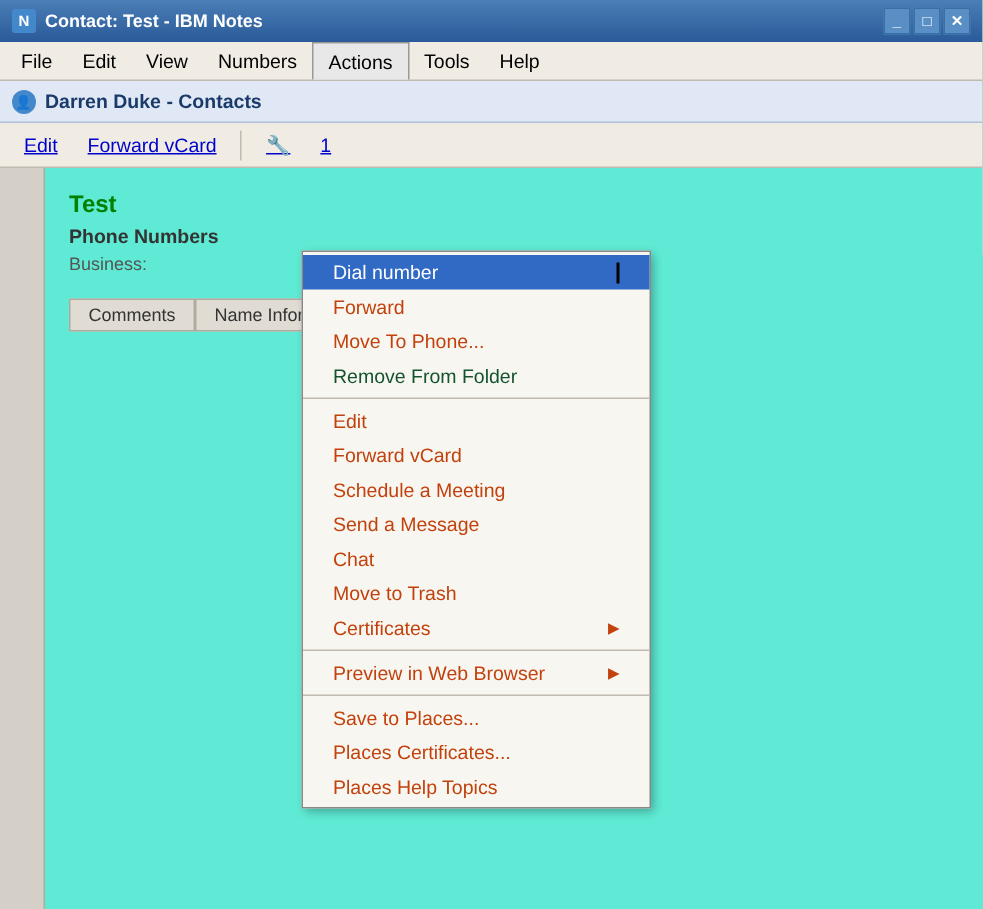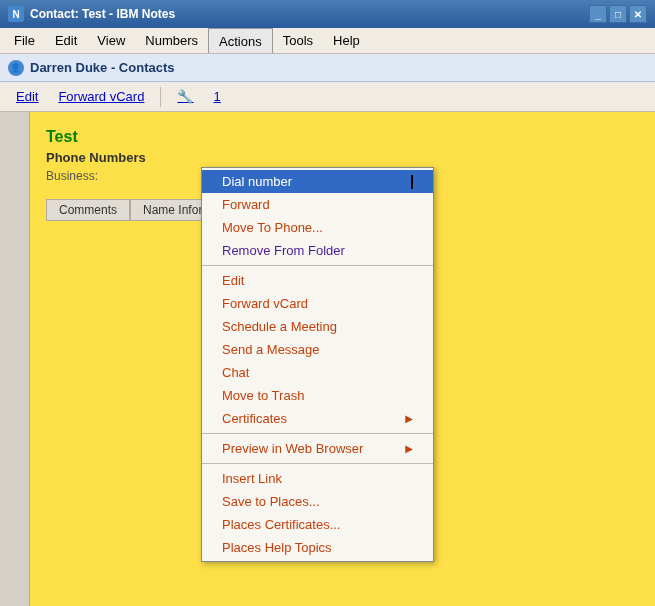--- a/index.html
+++ b/index.html
@@ -145,21 +145,21 @@
       display: flex;
       flex-direction: column;
       align-items: center;
       padding-top: 4px;
     }
 
     
     .contact-detail {
       flex: 1;
       padding: 16px;
-      background: #fde047;
+      background: #5eead4;
     }
     .contact-name {
       color: #008000;
       font-size: 16px;
       font-weight: bold;
       margin-bottom: 4px;
     }
     .contact-phone {
       color: #333;
       font-size: 13px;
@@ -209,21 +209,21 @@
       display: flex;
       align-items: center;
       justify-content: space-between;
       white-space: nowrap;
     }
     .dropdown-item.highlighted {
       background: #316ac5;
       color: white;
     }
     .dropdown-item.disabled {
-      color: #4c1d95;
+      color: #14532d;
       cursor: default;
     }
     .dropdown-separator {
       height: 1px;
       background: #c0bab0;
       margin: 3px 0;
     }
     .dropdown-arrow {
       font-size: 10px;
       margin-left: 8px;
@@ -326,23 +326,20 @@
       <span>Certificates</span>
       <span class="dropdown-arrow">▶</span>
     </div>
     <div class="dropdown-separator"></div>
     <div class="dropdown-item">
       <span>Preview in Web Browser</span>
       <span class="dropdown-arrow">▶</span>
     </div>
     <div class="dropdown-separator"></div>
     <div class="dropdown-item">
-      <span>Insert Link</span>
-    </div>
-    <div class="dropdown-item">
       <span>Save to Places...</span>
     </div>
     <div class="dropdown-item">
       <span>Places Certificates...</span>
     </div>
     <div class="dropdown-item">
       <span>Places Help Topics</span>
     </div>
   </div>
 </div>

